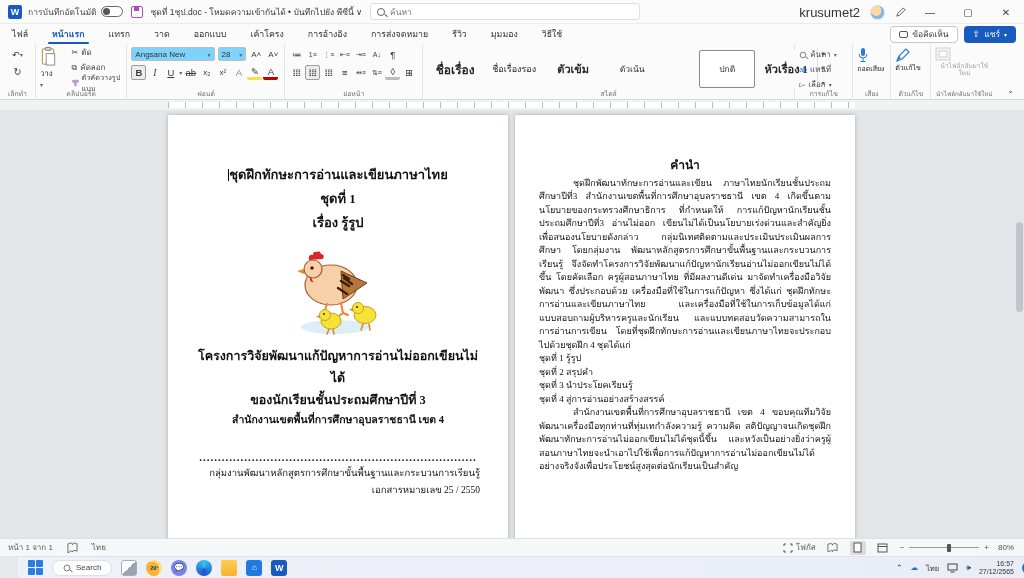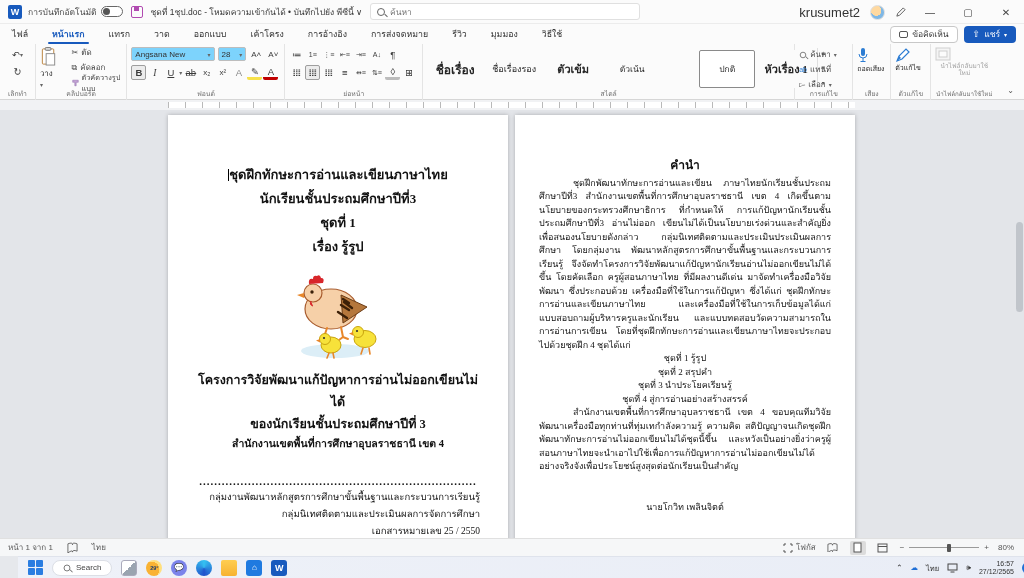--- a/index.html
+++ b/index.html
@@ -87,21 +87,21 @@
   .t-big { font-size:13px; font-weight:bold; line-height:24px; }
   .caret { display:inline-block; width:1px; height:12px; background:#000; vertical-align:-2px; }
   .henbox { margin:12px auto 6px auto; width:110px; height:92px; }
   .t-mid { font-size:12.5px; font-weight:bold; line-height:22px; }
   .t-sm { font-size:10.5px; font-weight:bold; line-height:18px; }
   .dotline { font-size:11px; font-weight:bold; letter-spacing:1px; margin-top:22px; line-height:12px; overflow:hidden; white-space:nowrap; }
   .p1-foot { text-align:right; font-size:9.5px; line-height:17px; margin-top:2px; }
   .p2-inner { padding:44px 24px 0 24px; font-size:9px; line-height:13.5px; text-align:justify; }
   .p2-head { text-align:center; font-weight:bold; font-size:12px; margin-bottom:4px; }
   .indent { text-indent:34px; }
-  .centerline { text-align:center; line-height:13.5px; }
+  .centerline { text-align:left; line-height:13.5px; }
   .sig { text-align:center; line-height:14px; margin-top:26px; }
 
   
   #vscroll { position:absolute; right:1px; top:112px; width:7px; height:424px; }
   #vscroll .thumb { width:7px; height:90px; background:#c1c5cb; border-radius:4px; }
 
   
   #statusbar { position:absolute; top:538px; left:0; width:1024px; height:18px; background:#f6f7f8;
     border-top:1px solid #e0e0e0; display:flex; align-items:center; font-size:8px; color:#555; }
   #statusbar .left { display:flex; align-items:center; gap:14px; padding-left:8px; }
@@ -370,21 +370,20 @@
 
   <div id="ruler">
       <div class="band"></div>
     </div>
 
   <div id="docarea">
 
     <div class="page" id="page1">
       <div class="p1-inner">
         <div class="t-big"><span class="caret"></span><span>ชุดฝึกทักษะการอ่านและเขียนภาษาไทย</span></div>
-        <div class="t-big">นักเรียนชั้นประถมศึกษาปีที่3</div>
         <div class="t-big">ชุดที่ 1</div>
         <div class="t-big">เรื่อง รู้รูป</div>
 
         <div class="henbox">
           <svg width="110" height="92" viewBox="0 0 110 92">
             <ellipse cx="52" cy="80" rx="34" ry="7" fill="#dceef7"></ellipse>
             <ellipse cx="48" cy="38" rx="26" ry="20" fill="#f6d0a8" stroke="#a85c2e" stroke-width="1.2"></ellipse>
             <path d="M58 24 L84 36 L60 52 Z" fill="#b5773c" stroke="#6b3c16" stroke-width="1"></path>
             <path d="M60 28 l6 4 m-8 2 l8 5 m-11 2 l9 6 m-3-16 l8 6" stroke="#3c2008" stroke-width="2.4" stroke-linecap="round"></path>
             <circle cx="30" cy="22" r="9" fill="#f6d0a8" stroke="#a85c2e" stroke-width="1.2"></circle>
@@ -404,37 +403,35 @@
             <path d="M46 82 l-2 5 m6-5 l1 5 M80 77 l-2 6 m8-6 l1 6" stroke="#e8872b" stroke-width="1.6" stroke-linecap="round"></path>
           </svg>
         </div>
 
         <div class="t-mid">โครงการวิจัยพัฒนาแก้ปัญหาการอ่านไม่ออกเขียนไม่ได้</div>
         <div class="t-mid">ของนักเรียนชั้นประถมศึกษาปีที่ 3</div>
         <div class="t-sm">สำนักงานเขตพื้นที่การศึกษาอุบลราชธานี  เขต 4</div>
         <div class="dotline">..........................................................................</div>
         <div class="p1-foot">
           <div>กลุ่มงานพัฒนาหลักสูตรการศึกษาขั้นพื้นฐานและกระบวนการเรียนรู้</div>
-          <div>กลุ่มนิเทศติดตามและประเมินผลการจัดการศึกษา</div>
           <div>เอกสารหมายเลข 25 / 2550</div>
         </div>
       </div>
     </div>
 
     <div class="page" id="page2">
       <div class="p2-inner">
         <div class="p2-head">คำนำ</div>
         <div class="indent">ชุดฝึกพัฒนาทักษะการอ่านและเขียน ภาษาไทยนักเรียนชั้นประถมศึกษาปีที่3 สำนักงานเขตพื้นที่การศึกษาอุบลราชธานี เขต 4 เกิดขึ้นตามนโยบายของกระทรวงศึกษาธิการ ที่กำหนดให้ การแก้ปัญหานักเรียนชั้นประถมศึกษาปีที่3 อ่านไม่ออก เขียนไม่ได้เป็นนโยบายเร่งด่วนและสำคัญยิ่ง เพื่อสนองนโยบายดังกล่าว กลุ่มนิเทศติดตามและประเมินประเมินผลการศึกษา โดยกลุ่มงาน พัฒนาหลักสูตรการศึกษาขั้นพื้นฐานและกระบวนการเรียนรู้ จึงจัดทำโครงการวิจัยพัฒนาแก้ปัญหานักเรียนอ่านไม่ออกเขียนไม่ได้ขึ้น โดยคัดเลือก ครูผู้สอนภาษาไทย ที่มีผลงานดีเด่น มาจัดทำเครื่องมือวิจัยพัฒนา ซึ่งประกอบด้วย เครื่องมือที่ใช้ในการแก้ปัญหา ซึ่งได้แก่ ชุดฝึกทักษะการอ่านและเขียนภาษาไทย และเครื่องมือที่ใช้ในการเก็บข้อมูลได้แก่แบบสอบถามผู้บริหารครูและนักเรียน และแบบทดสอบวัดความสามารถในการอ่านการเขียน โดยที่ชุดฝึกทักษะการอ่านและเขียนภาษาไทยจะประกอบไปด้วยชุดฝึก 4 ชุดได้แก่</div>
         <div class="centerline">ชุดที่ 1 รู้รูป</div>
         <div class="centerline">ชุดที่ 2 สรุปคำ</div>
         <div class="centerline">ชุดที่ 3 นำประโยคเรียนรู้</div>
         <div class="centerline">ชุดที่ 4 สู่การอ่านอย่างสร้างสรรค์</div>
         <div class="indent">สำนักงานเขตพื้นที่การศึกษาอุบลราชธานี เขต 4 ขอบคุณทีมวิจัยพัฒนาเครื่องมือทุกท่านที่ทุ่มเทกำลังความรู้ ความคิด สติปัญญาจนเกิดชุดฝึกพัฒนาทักษะการอ่านไม่ออกเขียนไม่ได้ชุดนี้ขึ้น และหวังเป็นอย่างยิ่งว่าครูผู้สอนภาษาไทยจะนำเอาไปใช้เพื่อการแก้ปัญหาการอ่านไม่ออกเขียนไม่ได้อย่างจริงจังเพื่อประโยชน์สูงสุดต่อนักเรียนเป็นสำคัญ</div>
         <div class="sig">
-          <div>นายโกวิท   เพลินจิตต์</div>
         </div>
       </div>
     </div>
 
     <div id="vscroll">
         <div class="thumb"></div>
       </div>
   </div>
 
   <div id="statusbar">

